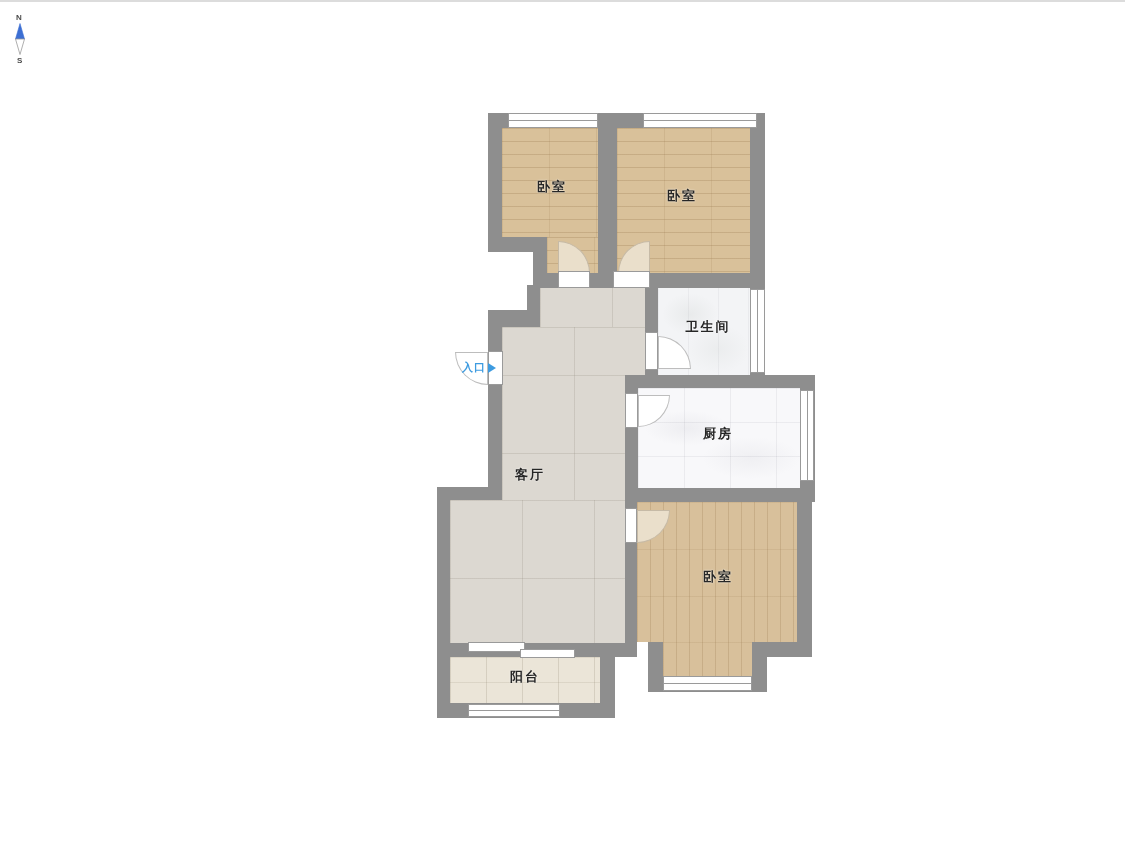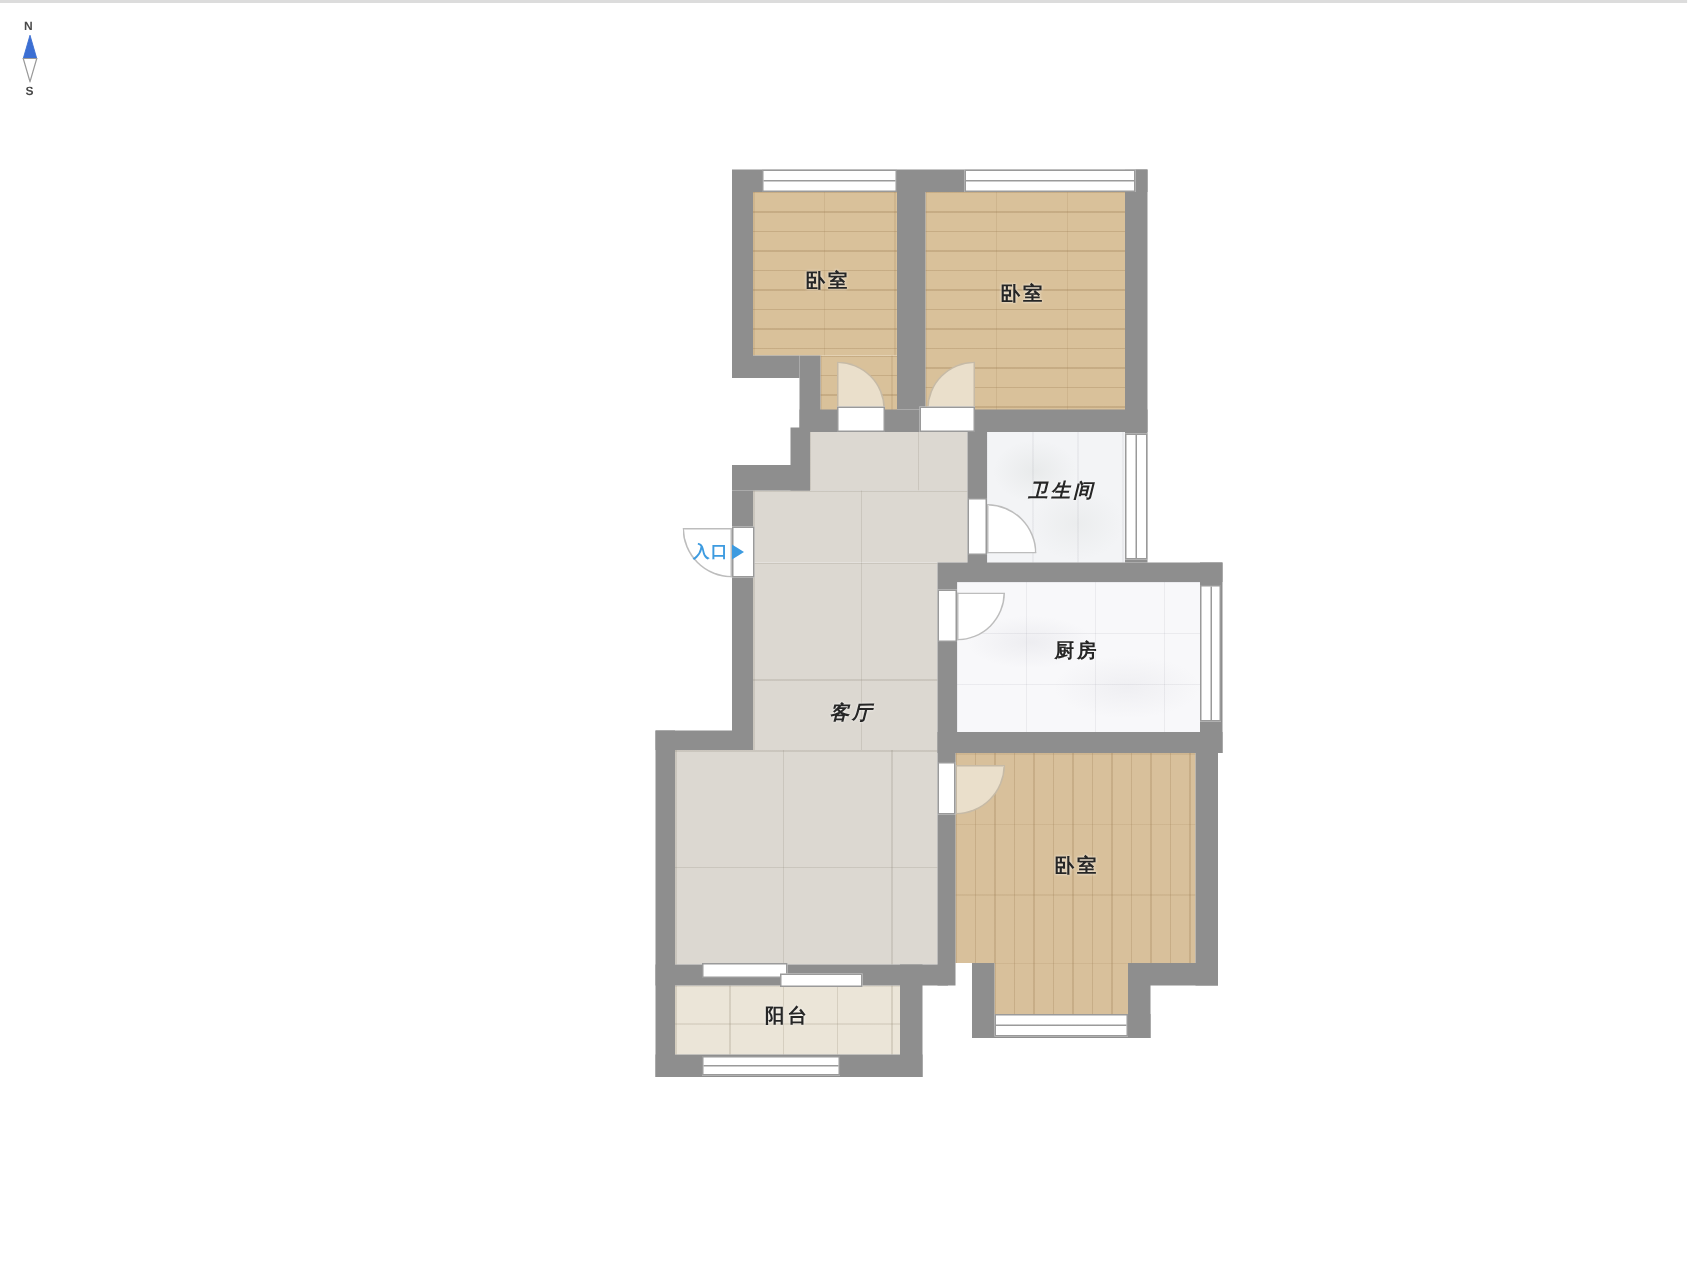--- a/index.html
+++ b/index.html
@@ -129,23 +129,23 @@
   <div class="abs th" style="left:625px;top:393px;width:13px;height:35px;"></div>
 
   <div class="abs arc r-br" style="left:637px;top:510px;width:33px;height:33px;"></div>
   <div class="abs th" style="left:625px;top:508px;width:12px;height:35px;"></div>
 
   <div class="abs arc-white r-bl" style="left:455px;top:352px;width:33px;height:33px;"></div>
   <div class="abs th" style="left:488px;top:351px;width:15px;height:34px;"></div>
 
   <div class="abs room-label" style="left:552px;top:187px;">卧室</div>
   <div class="abs room-label" style="left:682px;top:196px;">卧室</div>
-  <div class="abs room-label" style="left:708px;top:327px;font-style:italic;">卫生间</div>
+  <div class="abs room-label" style="left:708px;top:327px;">卫生间</div>
   <div class="abs room-label" style="left:718px;top:434px;text-align:center;">厨房</div>
-  <div class="abs room-label" style="left:568px;top:475px;font-style:italic;">客厅</div>
+  <div class="abs room-label" style="left:530px;top:475px;">客厅</div>
   <div class="abs room-label" style="left:718px;top:577px;">卧室</div>
   <div class="abs room-label" style="left:525px;top:677px;">阳台</div>
 
   <div class="abs entry-label" style="left:462px;top:360px;">
     <span>入口</span>
     <span class="entry-tri"></span>
   </div>
 
 </div>
 

